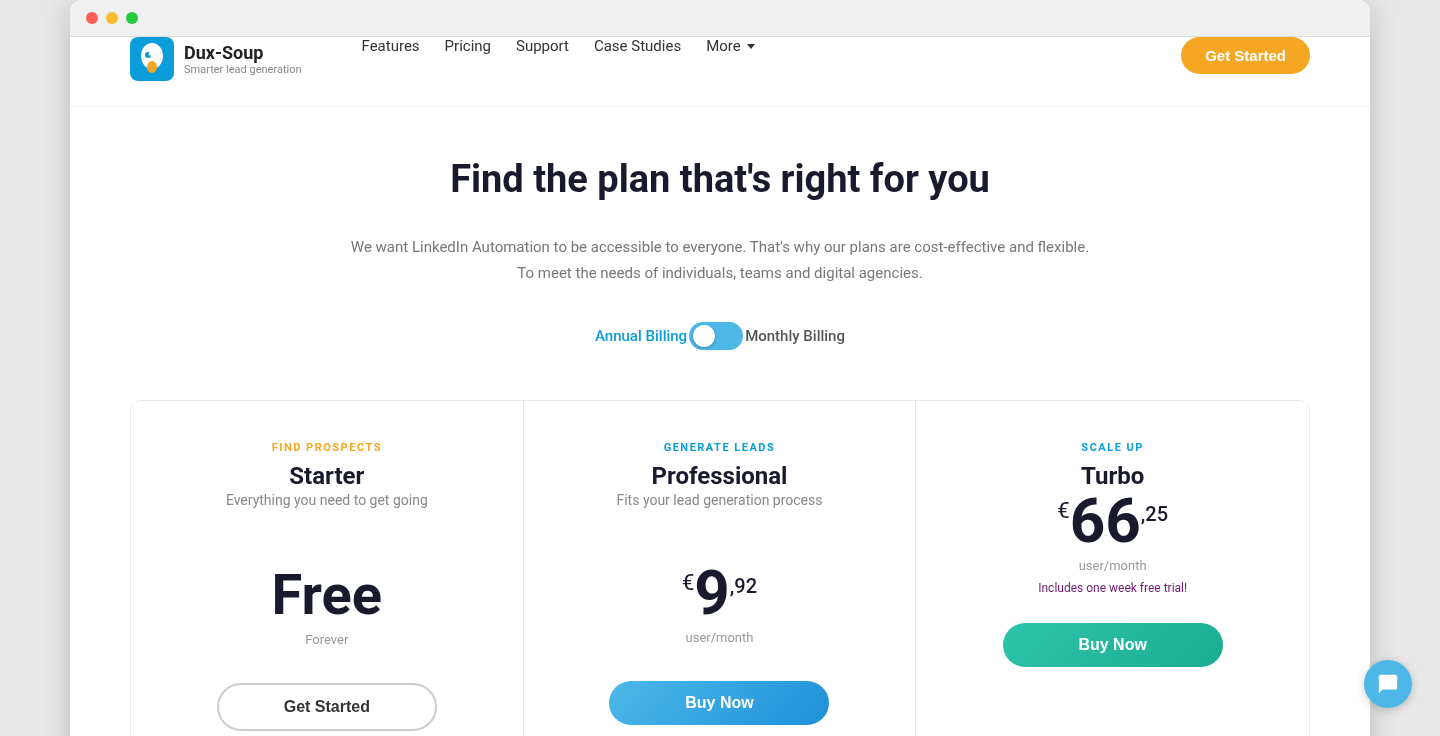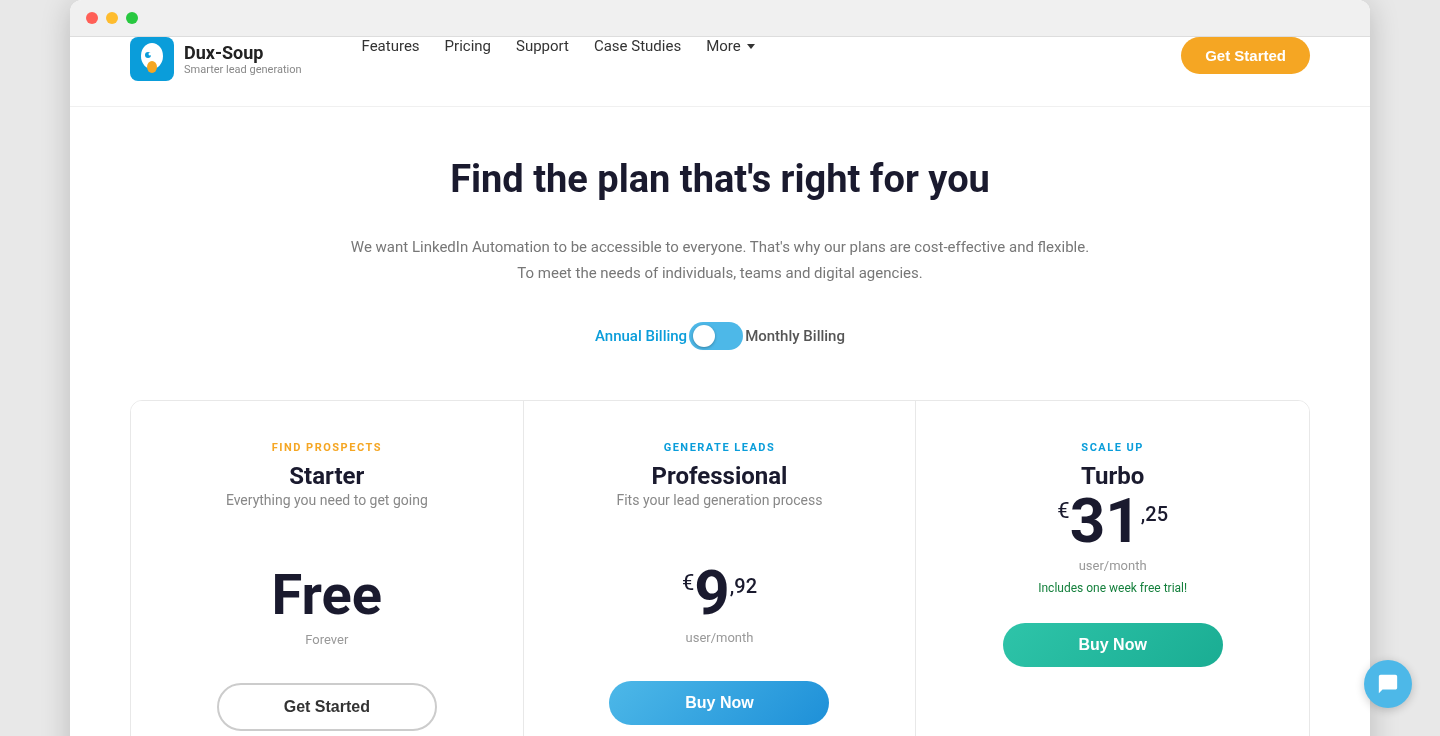--- a/index.html
+++ b/index.html
@@ -225,21 +225,21 @@
       color: #1a1a2e;
       margin-bottom: 4px;
     }
     .price-period {
       font-size: 13px;
       color: #999;
       margin-bottom: 8px;
     }
     .price-note {
       font-size: 12px;
-      color: #15803d;
+      color: #701a75;
       margin-bottom: 28px;
     }
     .btn-card {
       width: 100%;
       max-width: 220px;
       padding: 13px 0;
       border-radius: 30px;
       font-size: 16px;
       font-weight: 600;
       cursor: pointer;
@@ -356,21 +356,21 @@
         <div class="price-period">user/month</div>
         <div style="margin-bottom:28px;"></div>
         <button class="btn-card btn-professional">Buy Now</button>
       </div>
 
       <div class="pricing-card">
         <div class="plan-category turbo">SCALE UP</div>
         <div class="plan-name">Turbo</div>
         <div class="price-area">
           <span class="price-currency">€</span>
-          <span class="price-main">31</span>
+          <span class="price-main">66</span>
           <span class="price-decimal">,25</span>
         </div>
         <div class="price-period">user/month</div>
         <div class="price-note">Includes one week free trial!</div>
         <button class="btn-card btn-turbo">Buy Now</button>
       </div>
 
     </div>
   </div>
 </div>

